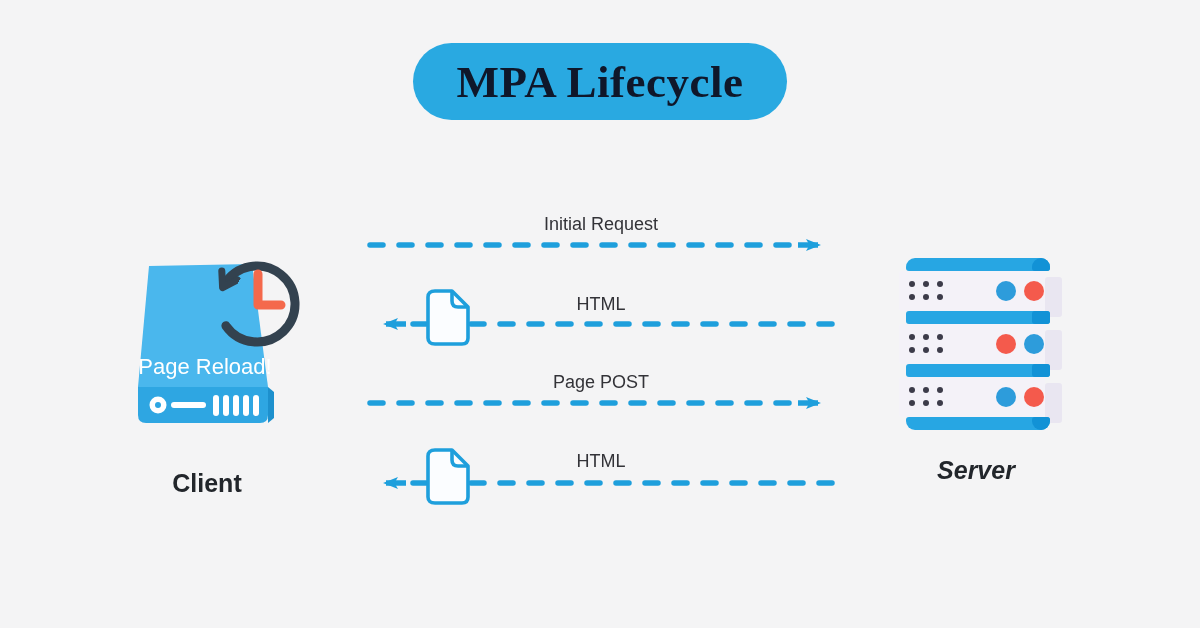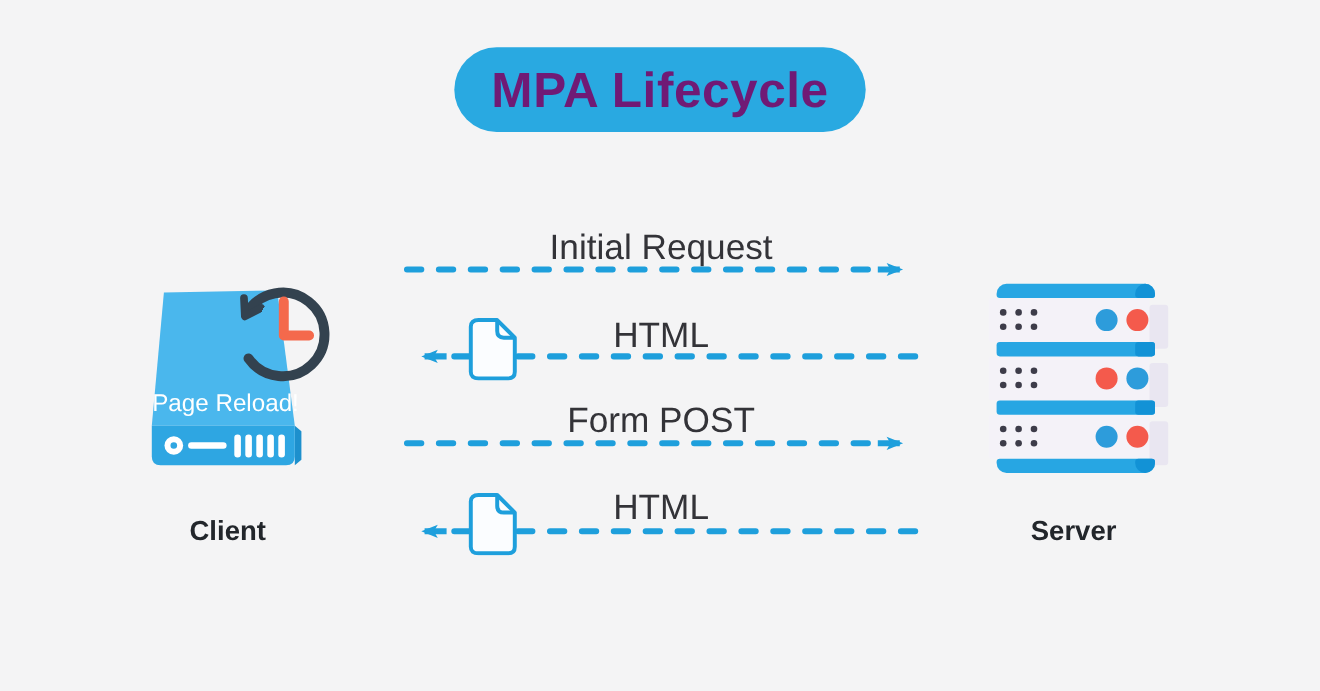--- a/index.html
+++ b/index.html
@@ -9,44 +9,44 @@
     font-family:"Liberation Sans","DejaVu Sans",sans-serif;
   }
   .abs{position:absolute;}
 
   
   .title-pill{
     left:413px;top:43px;width:374px;height:77px;border-radius:40px;
     background:#29a9e1;display:flex;align-items:center;justify-content:center;
   }
   .title-pill span{
-    color:#701a75;font-size:45px;font-weight:700;letter-spacing:.5px;
+    color:#0f172a;font-size:45px;font-weight:700;letter-spacing:.5px;font-family:Liberation Serif, serif;
   }
 
   
   .row-label{
     left:366px;width:470px;text-align:center;
-    font-size:32px;font-weight:500;color:#333338;line-height:30px;
+    font-size:18px;font-weight:500;color:#333338;line-height:30px;
   }
   .row-arrow{left:366px;width:470px;height:20px;}
 
   
   .doc-icon{width:46px;height:57px;z-index:5;}
 
   
   .client-icon{left:133px;top:258px;width:180px;height:172px;}
   .client-boxtext{
     left:138px;top:354px;width:134px;text-align:center;
     color:#ffffff;font-size:22px;font-weight:400;z-index:3;
   }
   .entity-label{
     width:160px;text-align:center;font-size:25px;font-weight:700;color:#22262b;
   }
   .client-label{left:127px;top:469px;}
-  .server-label{left:896px;top:469px;}
+  .server-label{left:896px;top:456px;font-style:italic;}
 
   
   .server-icon{left:897px;top:256px;width:168px;height:176px;}
   .srv-bar{
     position:absolute;left:9px;width:144px;height:13px;background:#27a6e3;
     border-radius:3px;z-index:2;
   }
   .srv-bar::after{
     content:"";position:absolute;right:0;top:0;width:18px;height:100%;
     background:#1292d6;border-radius:inherit;
@@ -100,21 +100,21 @@
 <div class="abs row-label" style="top:289px">HTML</div>
 <svg class="abs row-arrow" style="top:314px" viewBox="0 0 470 20">
   <path d="M466,10 H46" stroke="#1e9fdc" stroke-width="5.5" stroke-linecap="round" stroke-dasharray="13 16" fill="none"></path>
   <path d="M40,10 H20" stroke="#1e9fdc" stroke-width="5.5" stroke-linecap="butt" fill="none" marker-end="url(#ah-blue)"></path>
 </svg>
 <svg class="abs doc-icon" style="left:424px;top:289px" viewBox="0 0 46 57">
   <path d="M11,2 H28 L44,18 V49 Q44,55 38,55 H11 Q4,55 4,49 V8 Q4,2 11,2 Z" fill="#fbfdff" stroke="#1e9fdc" stroke-width="3.6" stroke-linejoin="round"></path>
   <path d="M28,2 V12 Q28,18 34,18 H44" fill="none" stroke="#1e9fdc" stroke-width="3.6" stroke-linejoin="round"></path>
 </svg>
 
-<div class="abs row-label" style="top:367px">Form POST</div>
+<div class="abs row-label" style="top:367px">Page POST</div>
 <svg class="abs row-arrow" style="top:393px" viewBox="0 0 470 20">
   <path d="M4,10 H424" stroke="#1e9fdc" stroke-width="5.5" stroke-linecap="round" stroke-dasharray="13 16" fill="none"></path>
   <path d="M432,10 H452" stroke="#1e9fdc" stroke-width="5.5" stroke-linecap="butt" fill="none" marker-end="url(#ah-blue)"></path>
 </svg>
 
 <div class="abs row-label" style="top:446px">HTML</div>
 <svg class="abs row-arrow" style="top:473px" viewBox="0 0 470 20">
   <path d="M466,10 H46" stroke="#1e9fdc" stroke-width="5.5" stroke-linecap="round" stroke-dasharray="13 16" fill="none"></path>
   <path d="M40,10 H20" stroke="#1e9fdc" stroke-width="5.5" stroke-linecap="butt" fill="none" marker-end="url(#ah-blue)"></path>
 </svg>

